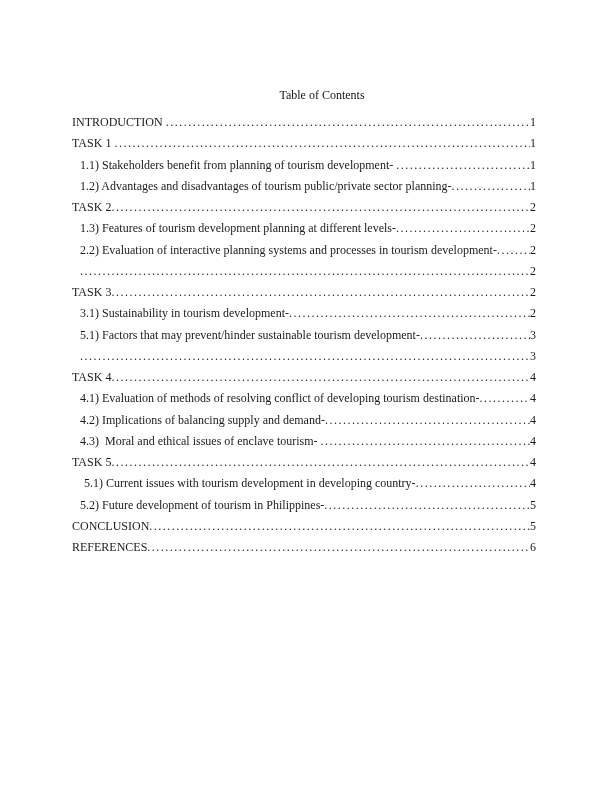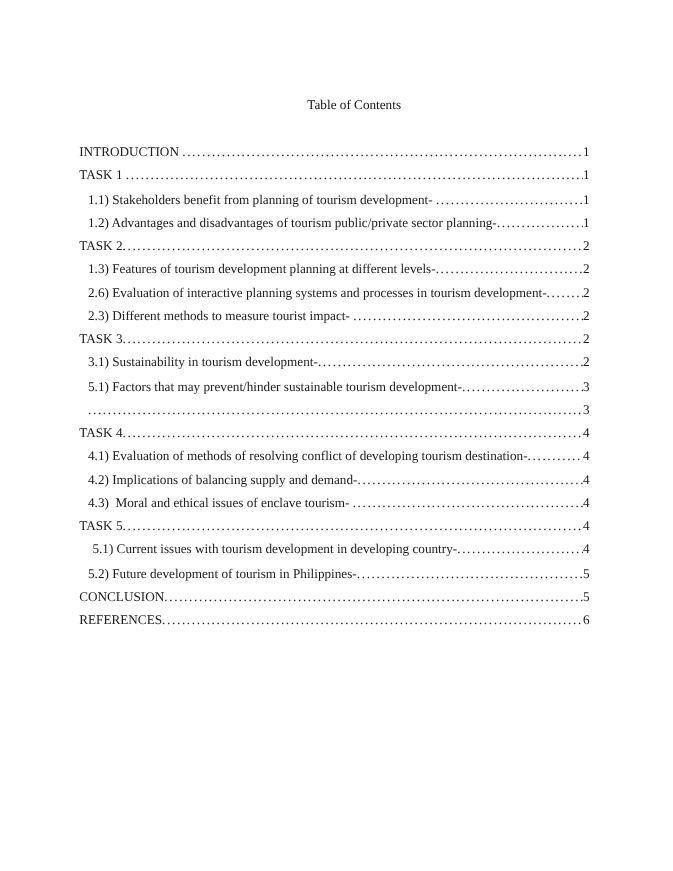--- a/index.html
+++ b/index.html
@@ -23,21 +23,21 @@
     width: 100%;
     margin: 0;
     text-align: center;
     font-size: 12px;
     line-height: 19px;
     font-weight: normal;
     color: #151515;
   }
   .toc {
     position: absolute;
-    top: 128px;
+    top: 112px;
     left: 72px;
     right: 76px;
   }
   .toc-row {
     display: flex;
     align-items: baseline;
     height: 21.25px;
     line-height: 21.25px;
     font-size: 12px;
   }
@@ -93,26 +93,25 @@
         <span class="toc-label">TASK 2</span>
         <span class="dot-leader"></span>
         <span class="toc-page">2</span>
       </div>
       <div class="toc-row level-1">
         <span class="toc-label">1.3) Features of tourism development planning at different levels-</span>
         <span class="dot-leader"></span>
         <span class="toc-page">2</span>
       </div>
       <div class="toc-row level-1">
-        <span class="toc-label">2.6) Evaluation of interactive planning systems and processes in tourism development-</span>
+        <span class="toc-label">2.2) Evaluation of interactive planning systems and processes in tourism development-</span>
         <span class="dot-leader"></span>
         <span class="toc-page">2</span>
       </div>
       <div class="toc-row level-1">
-        <span class="toc-label">2.3) Different methods to measure tourist impact- </span>
         <span class="dot-leader"></span>
         <span class="toc-page">2</span>
       </div>
       <div class="toc-row level-0">
         <span class="toc-label">TASK 3</span>
         <span class="dot-leader"></span>
         <span class="toc-page">2</span>
       </div>
       <div class="toc-row level-1">
         <span class="toc-label">3.1) Sustainability in tourism development-</span>

